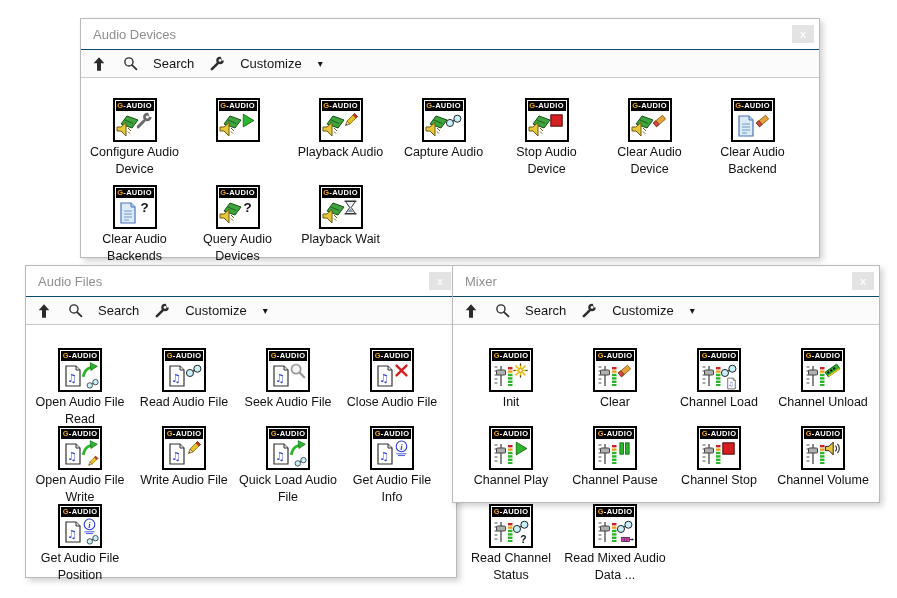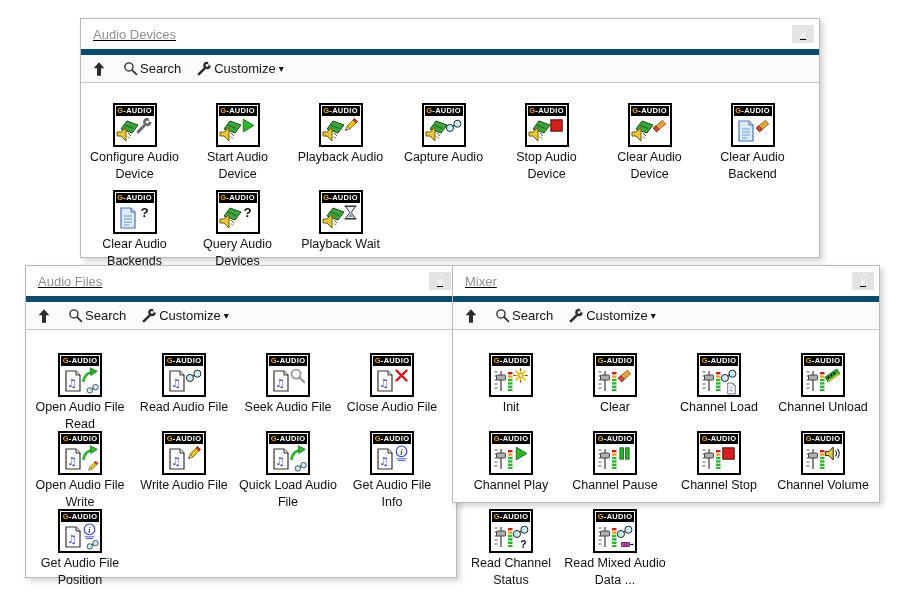--- a/index.html
+++ b/index.html
@@ -8,27 +8,27 @@
     font-family:"Liberation Sans", sans-serif;overflow:hidden;
   }
   .palette-window{
     position:absolute;background:#ffffff;border:1px solid #b9b9b9;
     box-shadow:3px 3px 6px rgba(0,0,0,0.18);box-sizing:border-box;
   }
   #win-audio-devices{left:80px;top:18px;width:740px;height:240px;}
   #win-audio-files{left:25px;top:265px;width:432px;height:313px;}
   #win-mixer{left:452px;top:265px;width:428px;height:238px;}
 
-  .titlebar{height:30px;display:flex;align-items:center;padding:0 5px 0 12px;border-bottom:6px solid #0c4a6e;text-decoration:underline;}
+  .titlebar{height:30px;display:flex;align-items:center;padding:0 5px 0 12px;border-bottom:1px solid #0c4a6e;}
   .title{flex:1;color:#8f8f8f;font-size:13px;}
   .close-btn{width:22px;height:18px;background:#e3e3e3;color:#fafafa;font-size:11px;font-weight:bold;
     display:flex;align-items:center;justify-content:center;cursor:default;}
 
   .toolbar{height:27px;display:flex;align-items:center;padding:0 10px;gap:16px;background:#fbfbfb;border-bottom:1px solid #c9c9c9;}
-  .tool-btn{display:flex;align-items:center;gap:2px;font-size:13px;color:#141414;}
+  .tool-btn{display:flex;align-items:center;gap:15px;font-size:13px;color:#141414;}
   .tb-ic{width:15px;height:15px;}
   .up-btn .tb-ic{width:16px;height:16px;}
   .caret{font-size:10px;margin-left:1px;color:#141414;}
 
   .items{display:grid;}
   #win-audio-devices .items{grid-template-columns:repeat(7,103px);grid-auto-rows:87px;padding:20px 0 0 2px;}
   #win-audio-files .items{grid-template-columns:repeat(4,104px);grid-auto-rows:78px;padding:23px 0 0 2px;}
   #win-mixer .items{grid-template-columns:repeat(4,104px);grid-auto-rows:78px;padding:23px 0 0 6px;}
 
   .pal-item{display:flex;flex-direction:column;align-items:center;}
@@ -224,21 +224,20 @@
           <div class="vi-banner"><span class="banner-g" style="color: rgb(240, 168, 24);">G</span>-AUDIO</div>
           <div class="vi-glyph">
             <svg viewBox="0 0 24 24" class="part part-base">
               <use href="#sym-speaker" xlink:href="#sym-speaker"></use>
             </svg>
             <svg viewBox="0 0 24 24" class="part part-tr">
               <use href="#sym-play" xlink:href="#sym-play"></use>
             </svg>
           </div>
         </div>
-        <div class="pal-label">Start Audio Device</div>
       </div>
       <div class="pal-item">
         <div class="vi-icon">
           <div class="vi-banner"><span class="banner-g" style="color: rgb(240, 168, 24);">G</span>-AUDIO</div>
           <div class="vi-glyph">
             <svg viewBox="0 0 24 24" class="part part-base">
               <use href="#sym-speaker" xlink:href="#sym-speaker"></use>
             </svg>
             <svg viewBox="0 0 24 24" class="part part-tr">
               <use href="#sym-pencil" xlink:href="#sym-pencil"></use>

